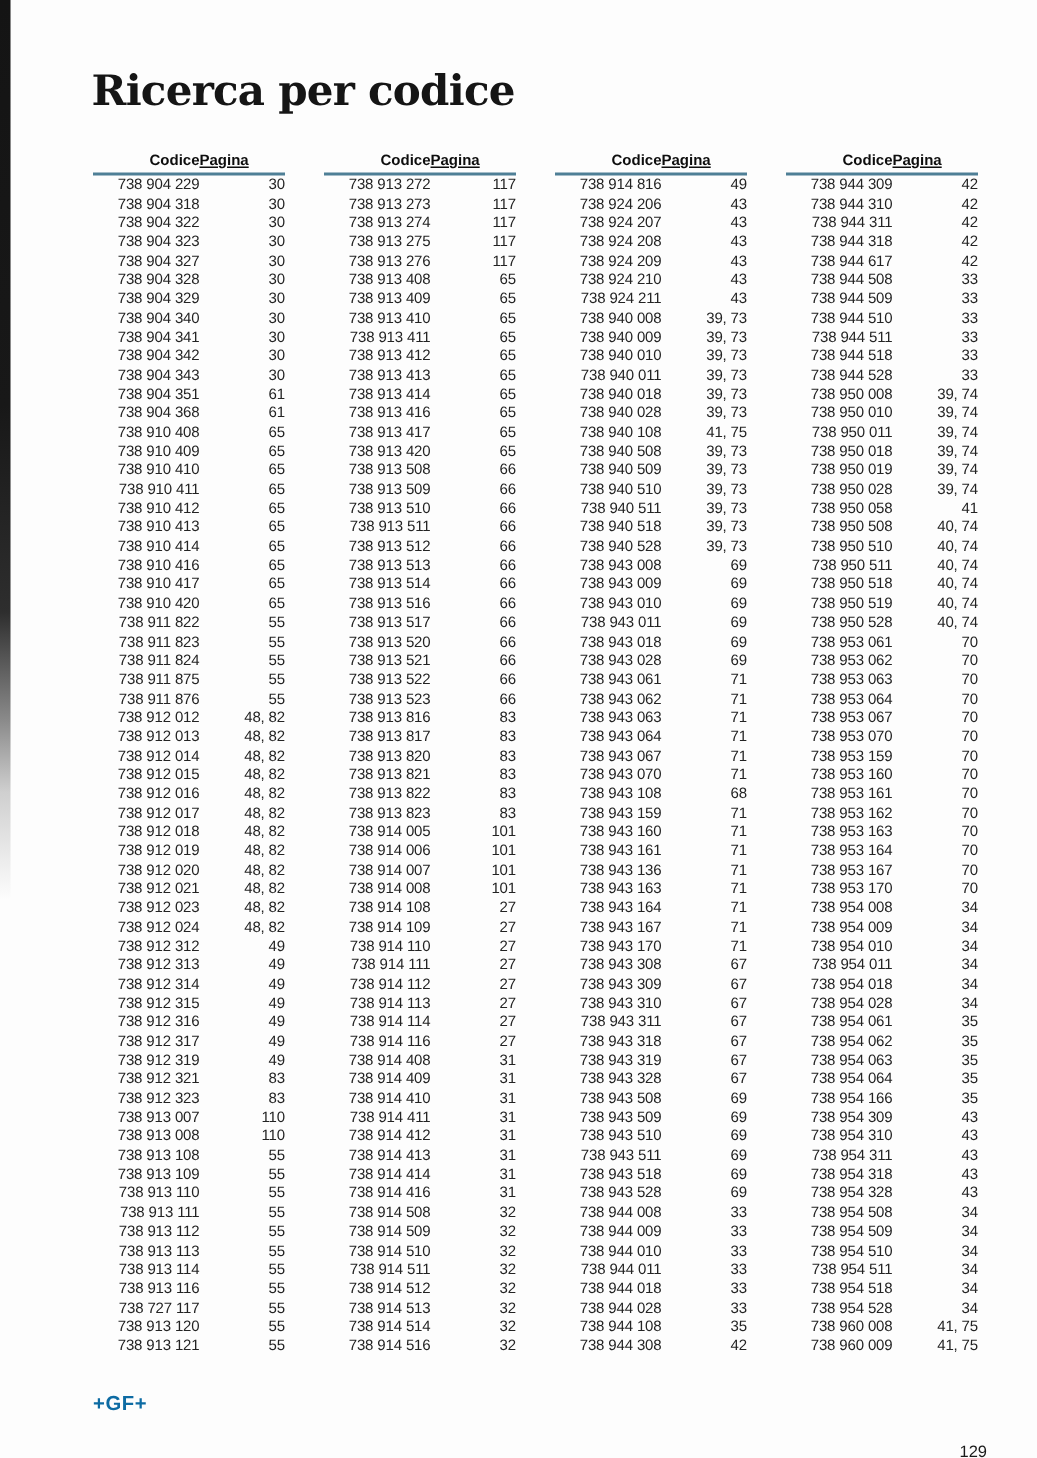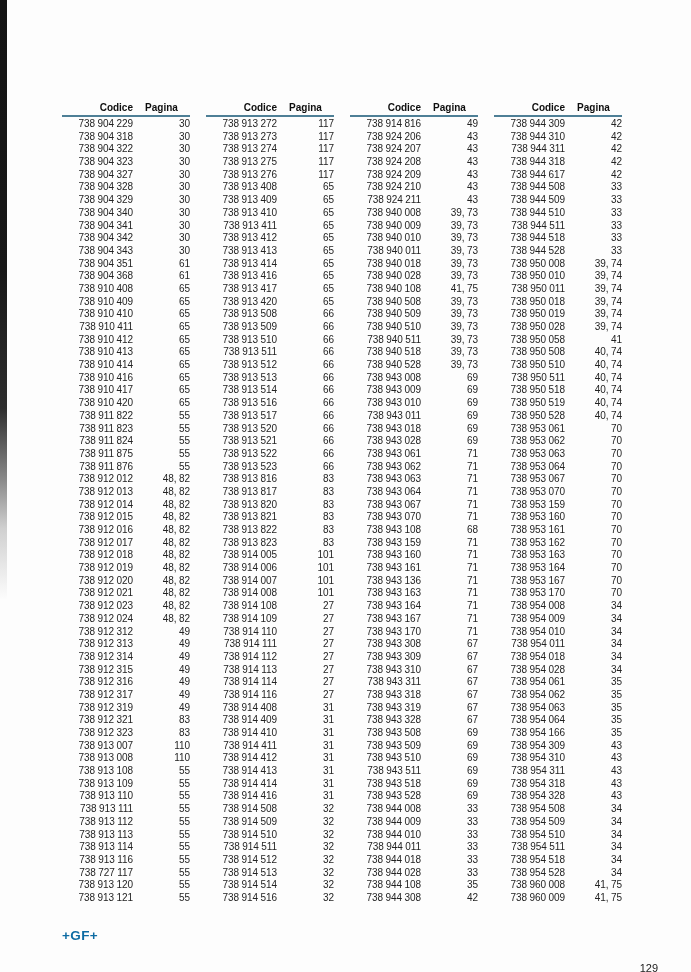--- a/index.html
+++ b/index.html
@@ -14,27 +14,27 @@
     position:absolute;left:0;top:0;width:7px;height:600px;
     background:linear-gradient(180deg,#141414 0%,#181818 45%,#2e2e2e 68%,#8a8a8a 80%,#cfcfcf 88%,rgba(255,255,255,0) 100%);
   }
   .title{
     position:absolute;left:61px;top:44px;margin:0;
     font-family:"DejaVu Serif",serif;font-weight:bold;
     font-size:28px;letter-spacing:-0.5px;color:#151515;
   }
   .tables{
     position:absolute;left:62px;top:102px;
-    display:flex;gap:16px;
+    display:flex;gap:26px;
   }
   .col-group{width:128px;}
   .thead{display:flex;height:12px;align-items:flex-start;}
   .th{font-size:10px;font-weight:bold;color:#0e0e0e;line-height:12px;}
   .th-code{width:71px;text-align:right;}
-  .th-page{width:57px;text-align:center;}
+  .th-page{width:57px;text-align:left;text-decoration:underline;}
   .rule{height:2px;margin-top:1px;margin-bottom:1px;}
   .tbody{display:block;}
   .row{display:flex;height:12.69px;}
   .c-code,.c-page{
     font-size:10px;line-height:12.69px;color:#232323;
     white-space:pre;letter-spacing:-0.1px;
   }
   .c-code{width:71px;text-align:right;}
   .c-page{width:57px;text-align:right;}
   .logo{
@@ -46,20 +46,21 @@
     font-size:11px;color:#1a1a1a;
   }
 </style>
 </head>
 <body>
 
 <div class="page">
 
   <div class="edge-shadow"></div>
 
+  <h1 class="title">Ricerca per codice</h1>
 
   <div class="tables">
 
     <section class="col-group">
       <div class="thead">
         <span class="th th-code">Codice</span>
         <span class="th th-page">Pagina</span>
       </div>
       <div class="rule" style="background: rgb(78, 127, 150);"></div>
       <div class="tbody">

